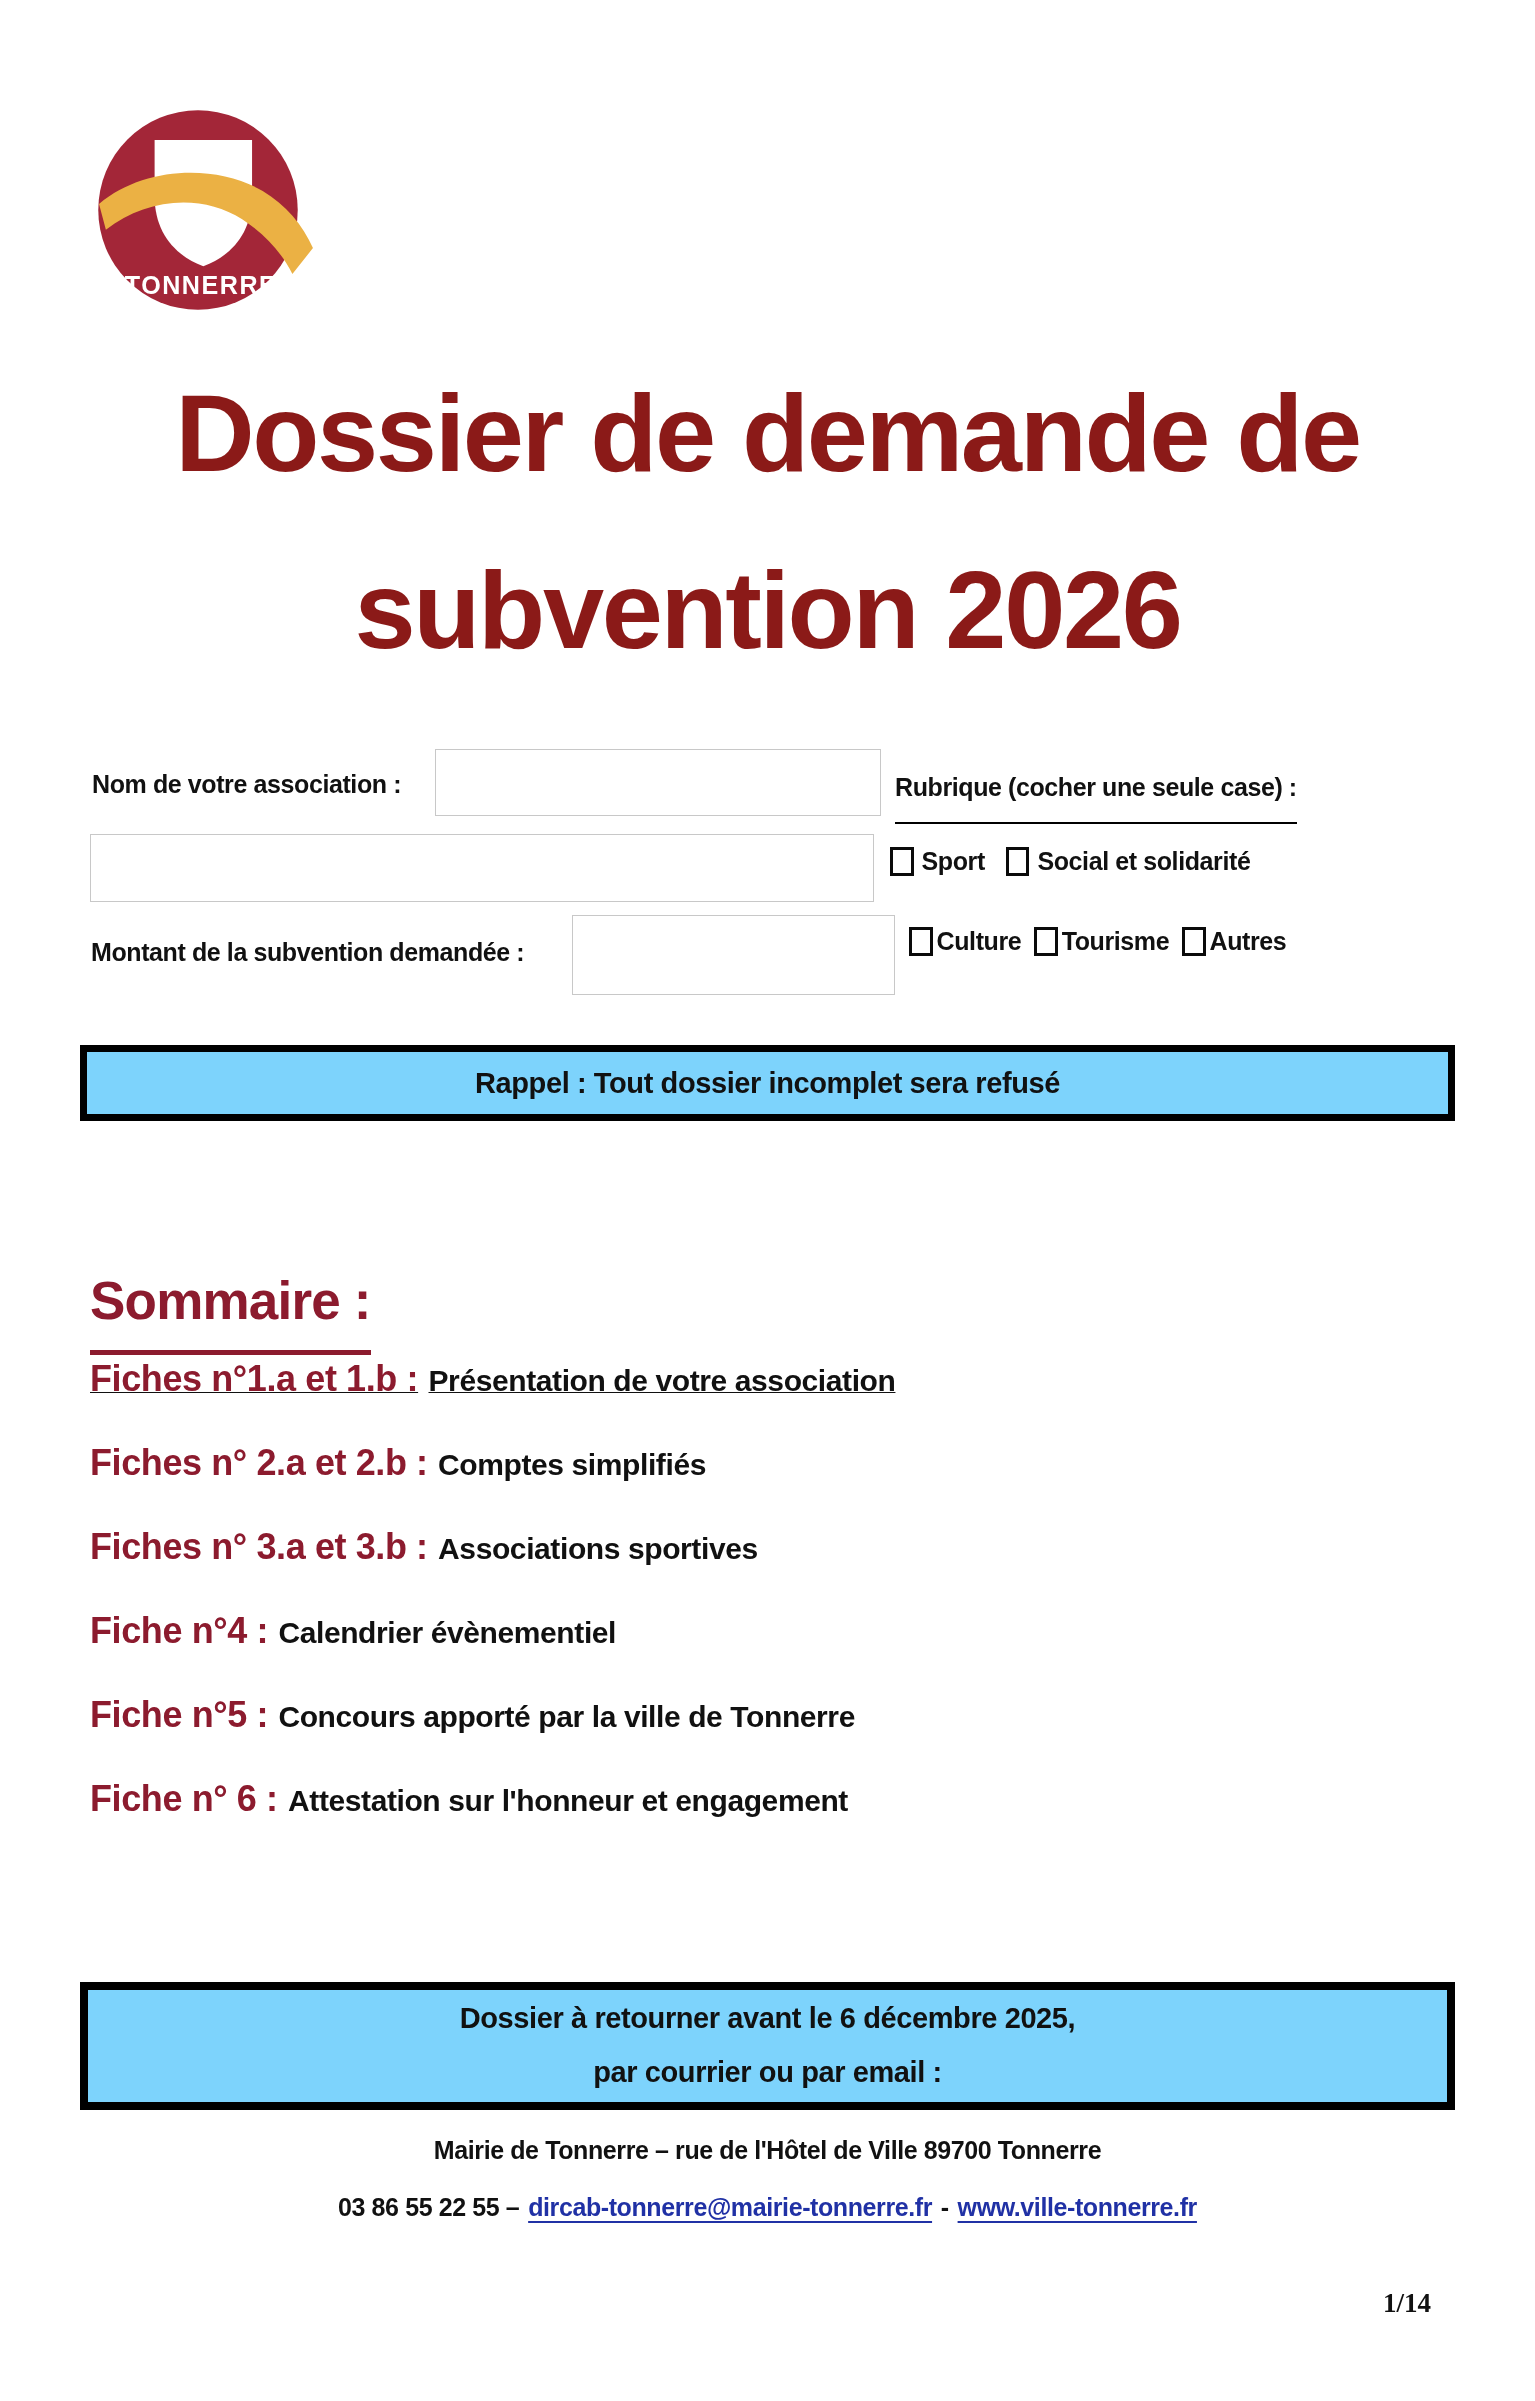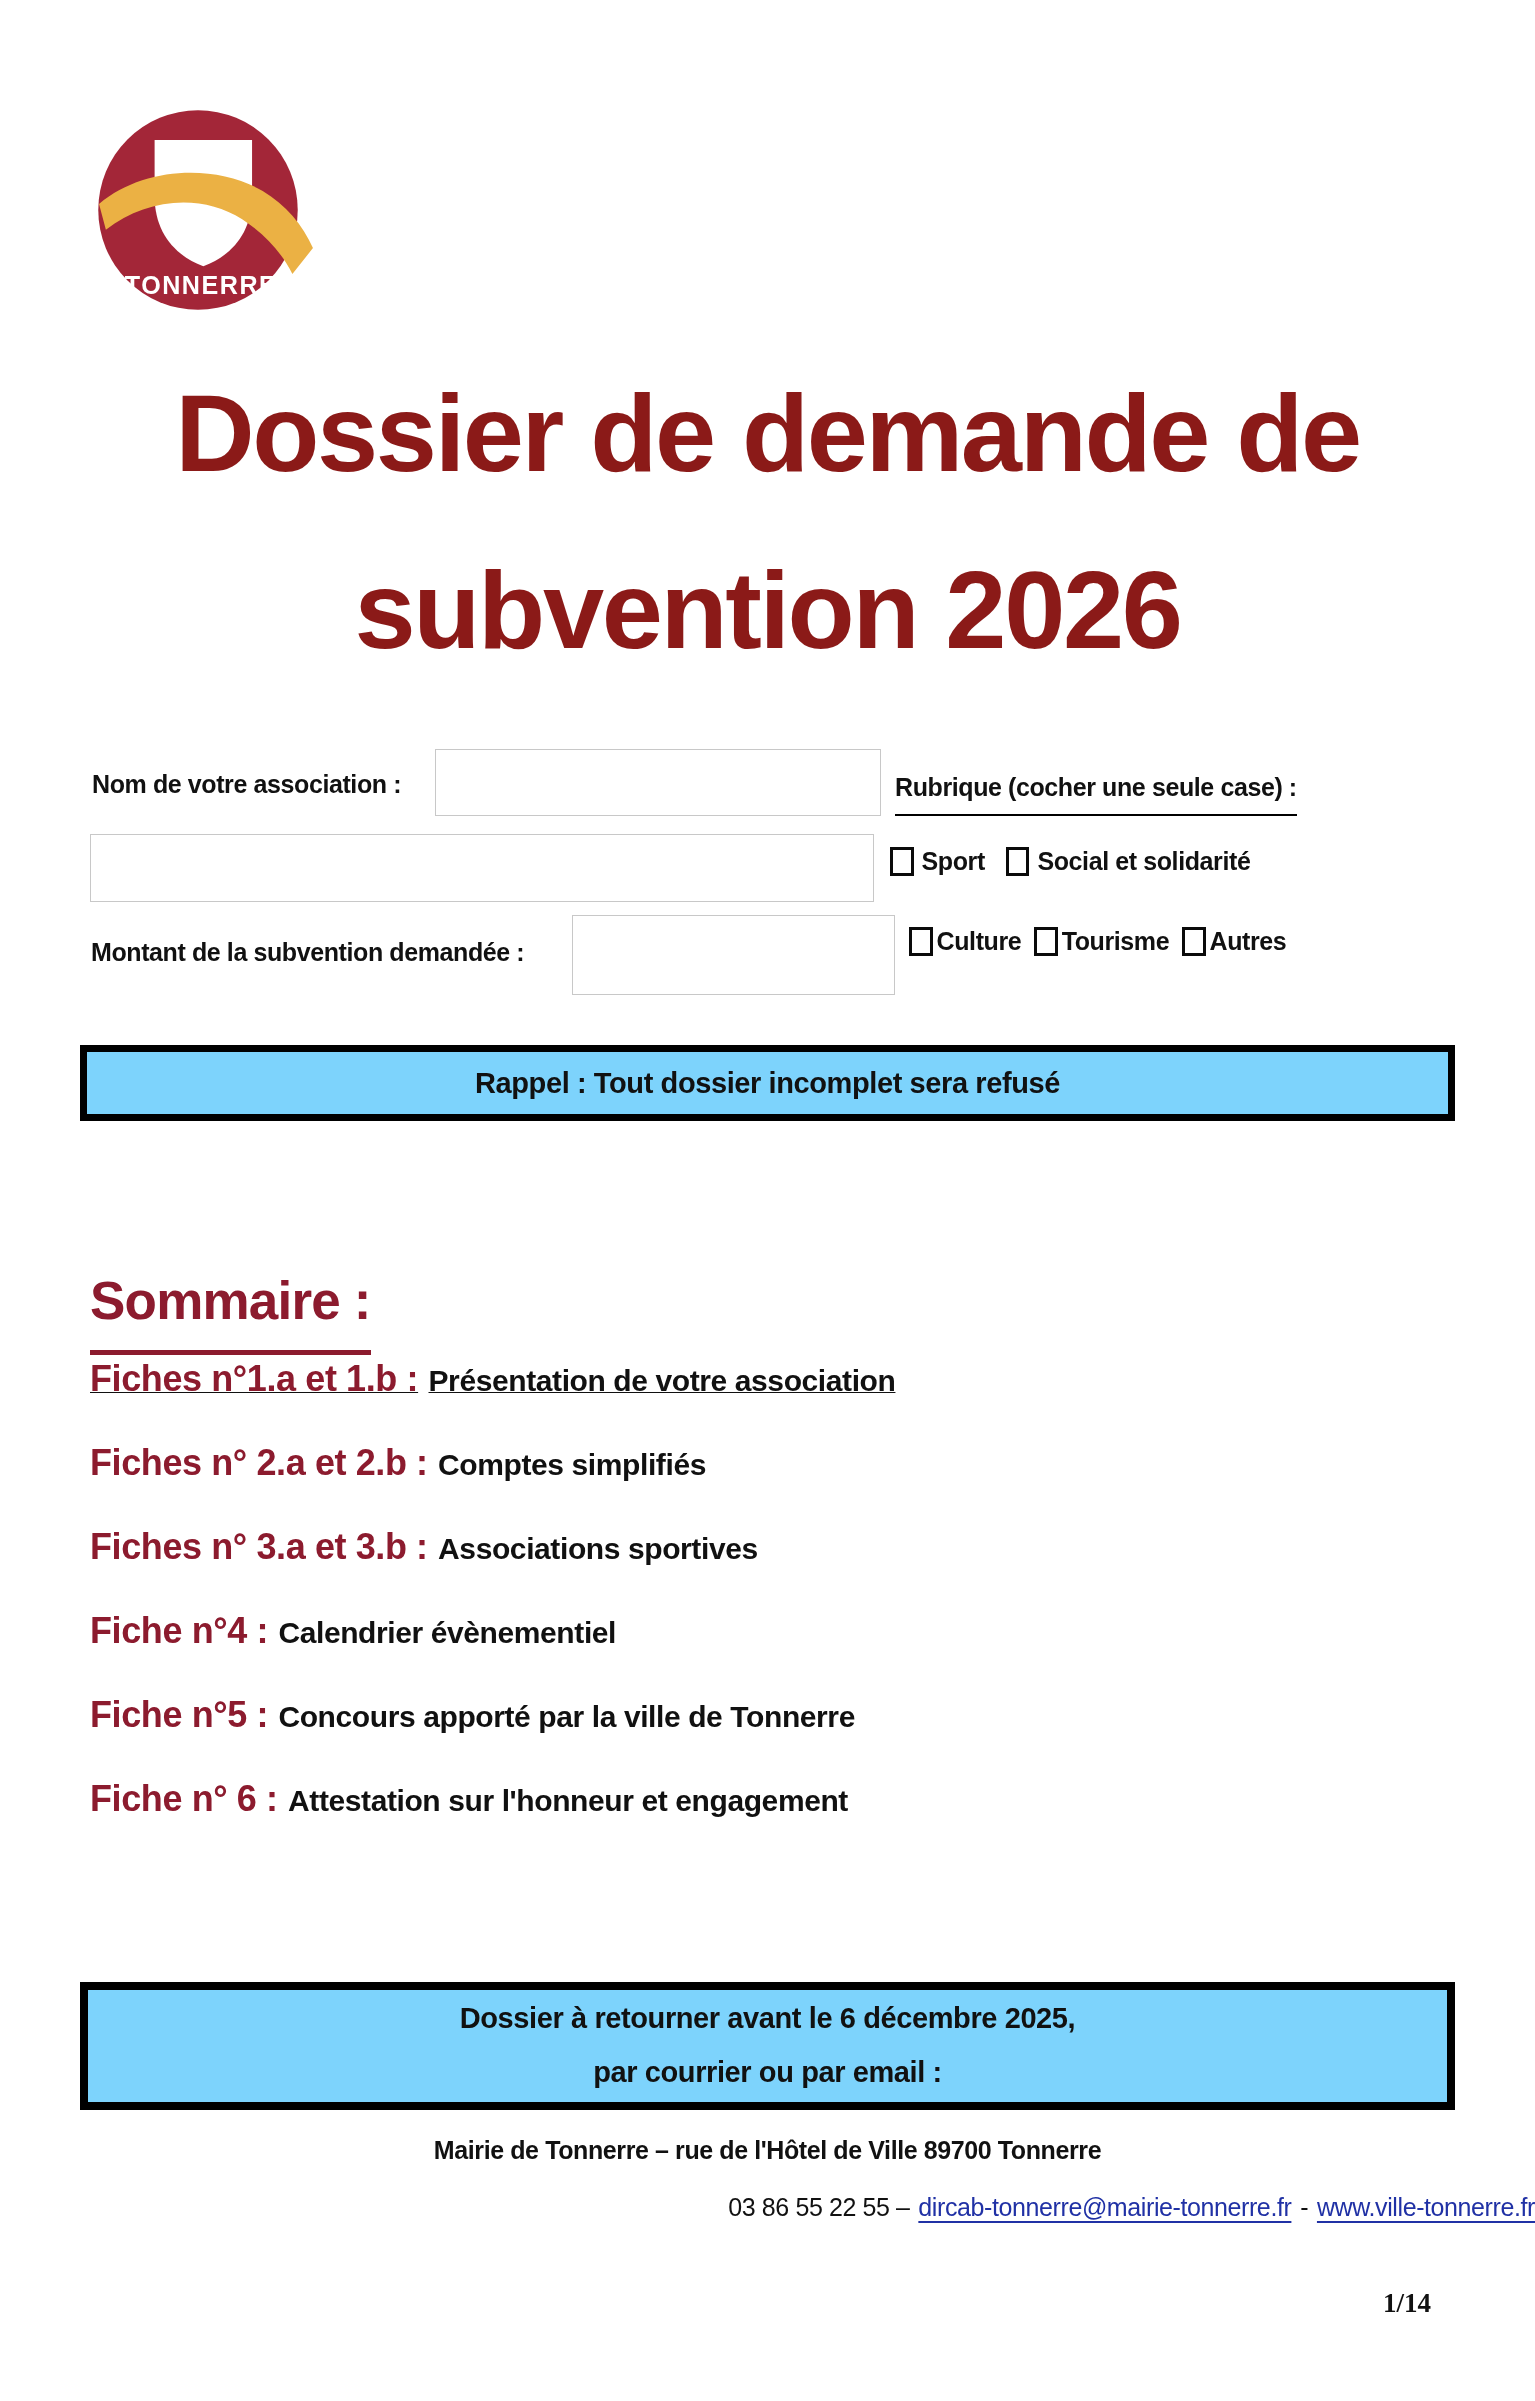--- a/index.html
+++ b/index.html
@@ -36,21 +36,21 @@
     font-weight:700;
     font-size:25px;
     letter-spacing:-0.4px;
     white-space:nowrap;
   }
   .name-label{left:92px;top:770px;}
   .amount-label{left:91px;top:938px;}
   .rubrique-label{
     position:absolute;left:895px;top:773px;
     font-weight:700;font-size:25px;letter-spacing:-0.4px;
-    border-bottom:2.4px solid #000;padding-bottom:12px;
+    border-bottom:2.4px solid #000;padding-bottom:20px;
     white-space:nowrap;
   }
 
   
   .input-box{
     position:absolute;
     background:#fff;
     border:1.6px solid var(--box_border_gray);
     box-sizing:border-box;
   }
@@ -127,22 +127,22 @@
   .toc-5{top:1697px;}
   .toc-6{top:1781px;}
 
   
   .footer-address{
     position:absolute;left:0;right:0;top:2136px;
     text-align:center;font-weight:700;font-size:25px;letter-spacing:-0.4px;
   }
   .footer-contact{
     position:absolute;left:0;right:0;top:2193px;
-    display:flex;justify-content:flex-end;align-items:baseline;gap:8.8px;
-    font-weight:400;font-size:25px;letter-spacing:-0.4px;
+    display:flex;justify-content:center;align-items:baseline;gap:8.8px;
+    font-weight:700;font-size:25px;letter-spacing:-0.4px;
   }
   .link{
     color:var(--link_blue);
     text-decoration:underline;
     text-decoration-thickness:2.4px;
     text-underline-offset:4.8px;
     cursor:pointer;
   }
   .page-number{
     position:absolute;left:1383px;top:2288px;

